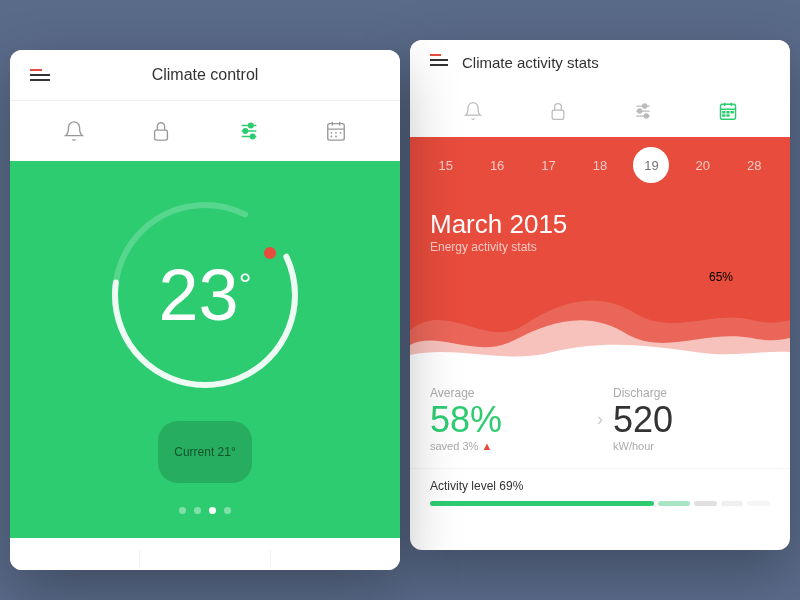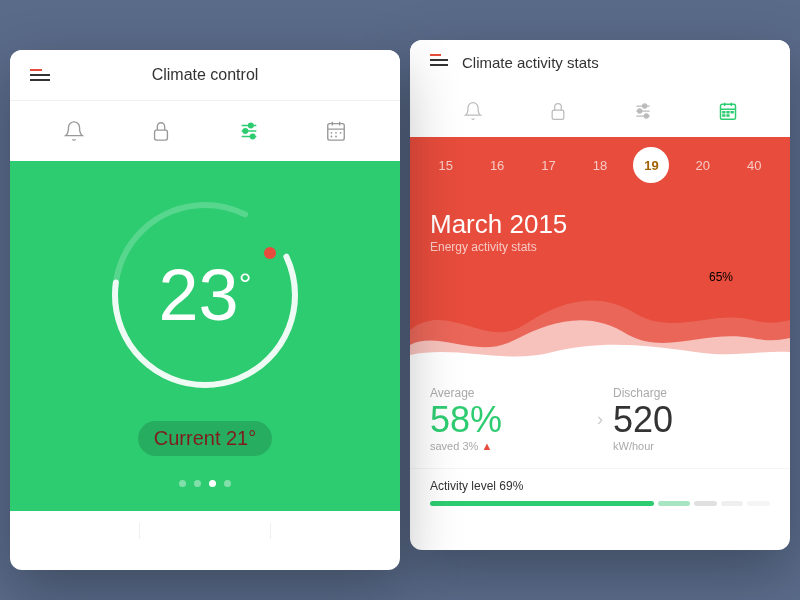--- a/index.html
+++ b/index.html
@@ -113,24 +113,24 @@
       position: relative;
       z-index: 1;
     }
     .temp-degree {
       font-size: 32px;
       vertical-align: super;
     }
     .current-temp {
       display: inline-block;
       background: rgba(0,0,0,0.15);
-      color: #7f1d1d;
-      padding: 6px 16px;
+      color: #14532d;
+      padding: 24px 16px;
       border-radius: 20px;
-      font-size: 20px;
+      font-size: 12px;
       margin-bottom: 16px;
     }
     .dots {
       display: flex;
       justify-content: center;
       gap: 8px;
       margin-top: 8px;
     }
     .dot {
       width: 7px;
@@ -220,22 +220,22 @@
       text-align: center;
       width: 36px;
       height: 36px;
       display: flex;
       align-items: center;
       justify-content: center;
       border-radius: 50%;
     }
     .cal-day.active {
       background: #fff;
-      color: #a16207;
-      font-weight: 700;
+      color: #737373;
+      font-weight: 400;
     }
 
     
     .chart-section {
       background: #e74c3c;
       padding: 16px 20px 0;
       position: relative;
     }
     .chart-month {
       color: #fff;
@@ -467,21 +467,21 @@
       </div>
     </div>
 
     <div class="cal-strip">
       <div class="cal-day">15</div>
       <div class="cal-day">16</div>
       <div class="cal-day">17</div>
       <div class="cal-day">18</div>
       <div class="cal-day active">19</div>
       <div class="cal-day">20</div>
-      <div class="cal-day">40</div>
+      <div class="cal-day">28</div>
     </div>
 
     <div class="chart-section">
       <div class="chart-month">March 2015</div>
       <div class="chart-subtitle">Energy activity stats</div>
       <div class="chart-area">
         <div class="chart-percent">65%</div>
         <svg class="wave-svg" viewBox="0 0 400 90" preserveAspectRatio="none" style="width:calc(100% + 40px);height:90px;">
 
           <path d="M0,50 C40,20 80,70 120,45 C160,20 200,10 240,35 C280,55 320,30 360,40 C380,45 390,42 400,40 L400,90 L0,90 Z" fill="rgba(255,255,255,0.15)"></path>

